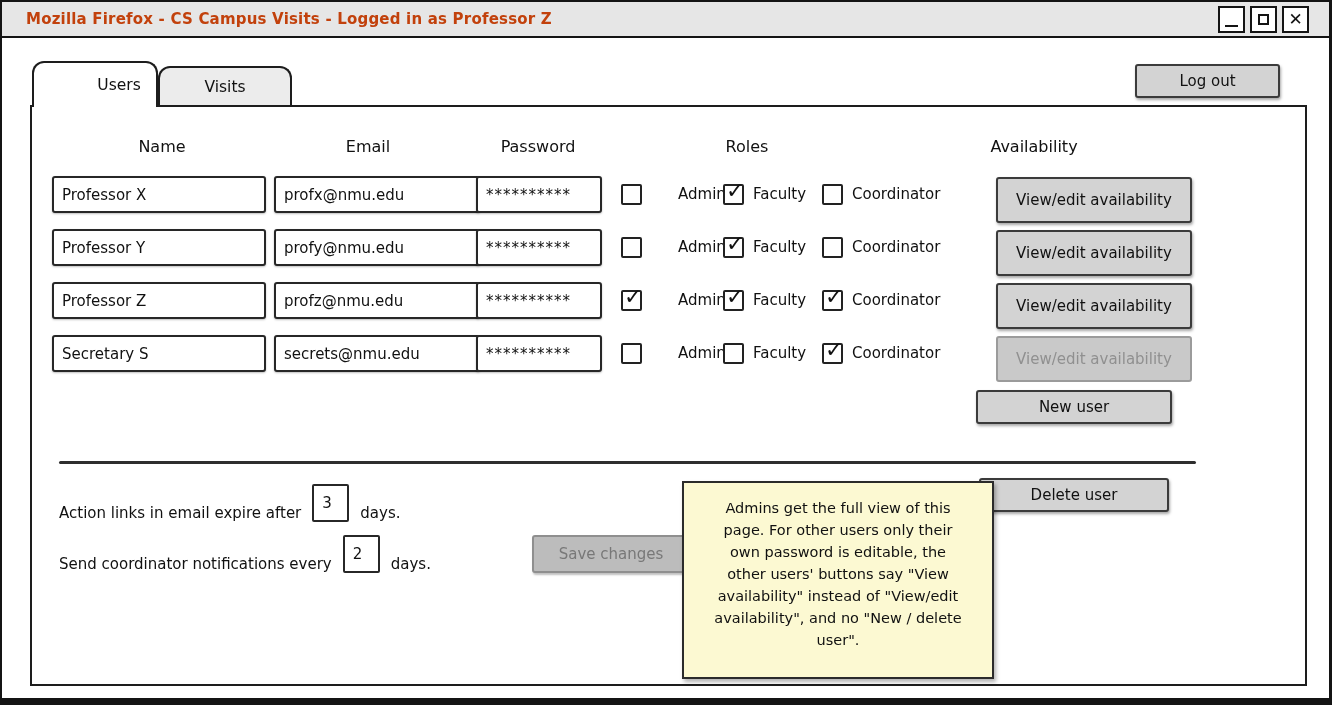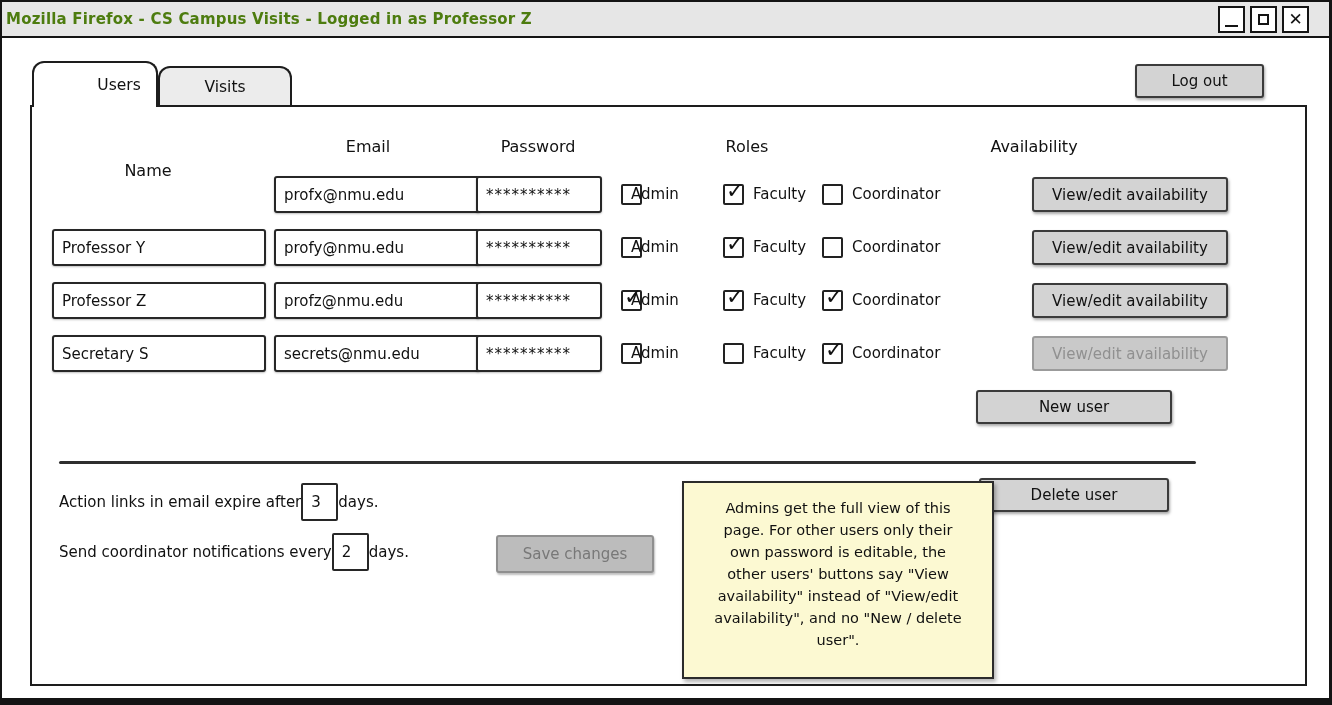--- a/index.html
+++ b/index.html
@@ -4,83 +4,83 @@
 <style>
   * { margin:0; padding:0; box-sizing:border-box; }
   html,body { width:1332px; height:705px; background:#fff; font-family:"DejaVu Sans",sans-serif; }
 
   .window { position:relative; width:1332px; height:705px; background:#fff;
             border:2px solid #141414; border-bottom-width:7px; border-right-width:3px; overflow:hidden; }
 
   
   .titlebar { position:absolute; left:0; top:0; right:0; height:36px; background:#e6e6e6;
               border-bottom:2px solid #141414; display:flex; align-items:center; }
-  .title { padding-left:4px; font-size:15px; font-weight:bold; color:#4d7c0f; letter-spacing:.2px; }
+  .title { padding-left:24px; font-size:15px; font-weight:bold; color:#c2410c; letter-spacing:.2px; }
   .win-controls { position:absolute; right:20px; top:4px; display:flex; gap:5px; }
   .win-btn { width:27px; height:27px; background:#fff; border:2px solid #141414; position:relative;
              display:flex; align-items:center; justify-content:center; cursor:default; }
   .glyph-min { position:absolute; bottom:4px; left:5px; width:13px; height:2px; background:#141414; }
   .glyph-max { width:11px; height:11px; border:2px solid #141414; }
   .glyph-close { font-size:17px; font-weight:bold; color:#141414; line-height:1; }
 
   
   .tab { position:absolute; display:flex; align-items:center; justify-content:center;
          font-size:15.5px; color:#111; border:2px solid #1d1d1d; border-bottom:none;
          border-radius:12px 12px 0 0; cursor:default; }
   .tab-users  { left:30px;  top:59px; width:126px; height:46px; background:#fff;    z-index:4;padding-left:48px; }
   .tab-visits { left:156px; top:64px; width:134px; height:39px; background:#ececec; z-index:2; }
 
   .btn { background:#d3d3d3; border:2px solid #3b3b3b; border-radius:3px; color:#111;
          font-family:"DejaVu Sans",sans-serif; font-size:15px;
          box-shadow:1px 2px 3px rgba(0,0,0,.35); cursor:default; }
-  .logout-btn { position:absolute; left:1133px; top:62px; width:129px; height:34px; z-index:3; }
+  .logout-btn { position:absolute; left:1133px; top:62px; width:145px; height:34px; z-index:3; }
 
   
   .panel { position:absolute; left:28px; top:103px; width:1277px; height:581px;
            background:#fff; border:2px solid #1d1d1d; z-index:1; }
 
   .col-header { position:absolute; top:30px; transform:translateX(-50%); font-size:16px; color:#111; }
-  .h-name { left:116px;margin-top:24px; } .h-email { left:336px; } .h-password { left:506px; }
+  .h-name { left:130px; } .h-email { left:336px; } .h-password { left:506px; }
   .h-roles { left:715px; } .h-availability { left:1002px; }
 
   
   .user-row { position:absolute; left:0; width:100%; height:38px; }
   .inp { position:absolute; top:0; height:37px; border:2px solid #272727; border-radius:3px;
          background:#fff; font-family:"DejaVu Sans",sans-serif; font-size:15px; color:#111;
          padding:0 8px; box-shadow:0 1px 2px rgba(0,0,0,.25); }
   .name-inp  { left:20px;  width:214px; }
   .email-inp { left:242px; width:206px; }
   .pass-inp  { left:444px; width:126px; letter-spacing:1px; }
 
   .cb { position:absolute; top:8px; width:21px; height:21px; background:#fff;
         border:2px solid #222; border-radius:2px; cursor:default; }
   .cb-admin { left:589px; } .cb-faculty { left:691px; } .cb-coordinator { left:790px; }
   .check { display:none; position:absolute; left:1px; top:-8px; font-size:22px; font-weight:bold; color:#111; }
   .cb.checked .check { display:block; }
   .cb-label { position:absolute; top:9px; font-size:15px; color:#111; }
-  .lb-admin { left:599px; } .lb-faculty { left:721px; } .lb-coordinator { left:820px; }
-
-  .avail-btn { position:absolute; left:1000px; top:1px; width:196px; height:35px;text-align:center; }
+  .lb-admin { left:646px; } .lb-faculty { left:721px; } .lb-coordinator { left:820px; }
+
+  .avail-btn { position:absolute; left:964px; top:1px; width:196px; height:46px;text-align:center; }
   .avail-btn.disabled { background:#c9c9c9; border-color:#9b9b9b; color:#909090; box-shadow:none; }
 
   .new-user-btn    { position:absolute; left:944px; top:283px; width:196px; height:34px; }
   .delete-user-btn { position:absolute; left:947px; top:371px; width:190px; height:34px; z-index:1; }
 
   .divider { position:absolute; left:27px; top:354px; width:1137px; height:3px;
              background:#2e2e2e; border-radius:2px; }
 
   
-  .setting-row { position:absolute; left:27px; display:flex; align-items:center; 
+  .setting-row { position:absolute; left:27px; display:flex; align-items:flex-end; gap:11px;
                  font-size:15px; color:#111; }
   .setting-a { top:375px; height:40px; }
   .setting-b { top:424px; height:42px; }
   .num-inp { width:37px; height:38px; border:2px solid #272727; border-radius:2px; background:#fff;
              font-family:"DejaVu Sans",sans-serif; font-size:15px; color:#111;
              padding:0 0 0 8px; }
-  .save-btn { position:absolute; left:464px; top:428px; width:158px; height:38px; }
+  .save-btn { position:absolute; left:500px; top:428px; width:158px; height:38px; }
   .save-btn[disabled] { background:#bcbcbc; border-color:#8f8f8f; color:#787878;
                         box-shadow:1px 2px 2px rgba(0,0,0,.25); }
 
   
   .note { position:absolute; left:650px; top:374px; width:312px; min-height:198px;
           background:#fcf9d2; border:2px solid #2b2b2b; padding:14px 28px;
           text-align:center; font-size:14.5px; line-height:1.52; color:#111;
           box-shadow:2px 3px 4px rgba(0,0,0,.3); z-index:5; }
 </style>
 </head>
@@ -114,20 +114,21 @@
   <div class="panel">
 
     <span class="col-header h-name">Name</span>
     <span class="col-header h-email">Email</span>
     <span class="col-header h-password">Password</span>
     <span class="col-header h-roles">Roles</span>
     <span class="col-header h-availability">Availability</span>
 
     <div id="rows-container">
         <div class="user-row" style="top: 69px;">
+    <input class="inp name-inp" value="Professor X" style="">
     <input class="inp email-inp" value="profx@nmu.edu" style="">
     <input class="inp pass-inp" value="**********" style="">
     <span class="cb cb-admin">
       
     </span>
     <span class="cb-label lb-admin">Admin</span>
     <span class="cb cb-faculty checked">
       <span class="check">✓</span>
     </span>
     <span class="cb-label lb-faculty">Faculty</span>

